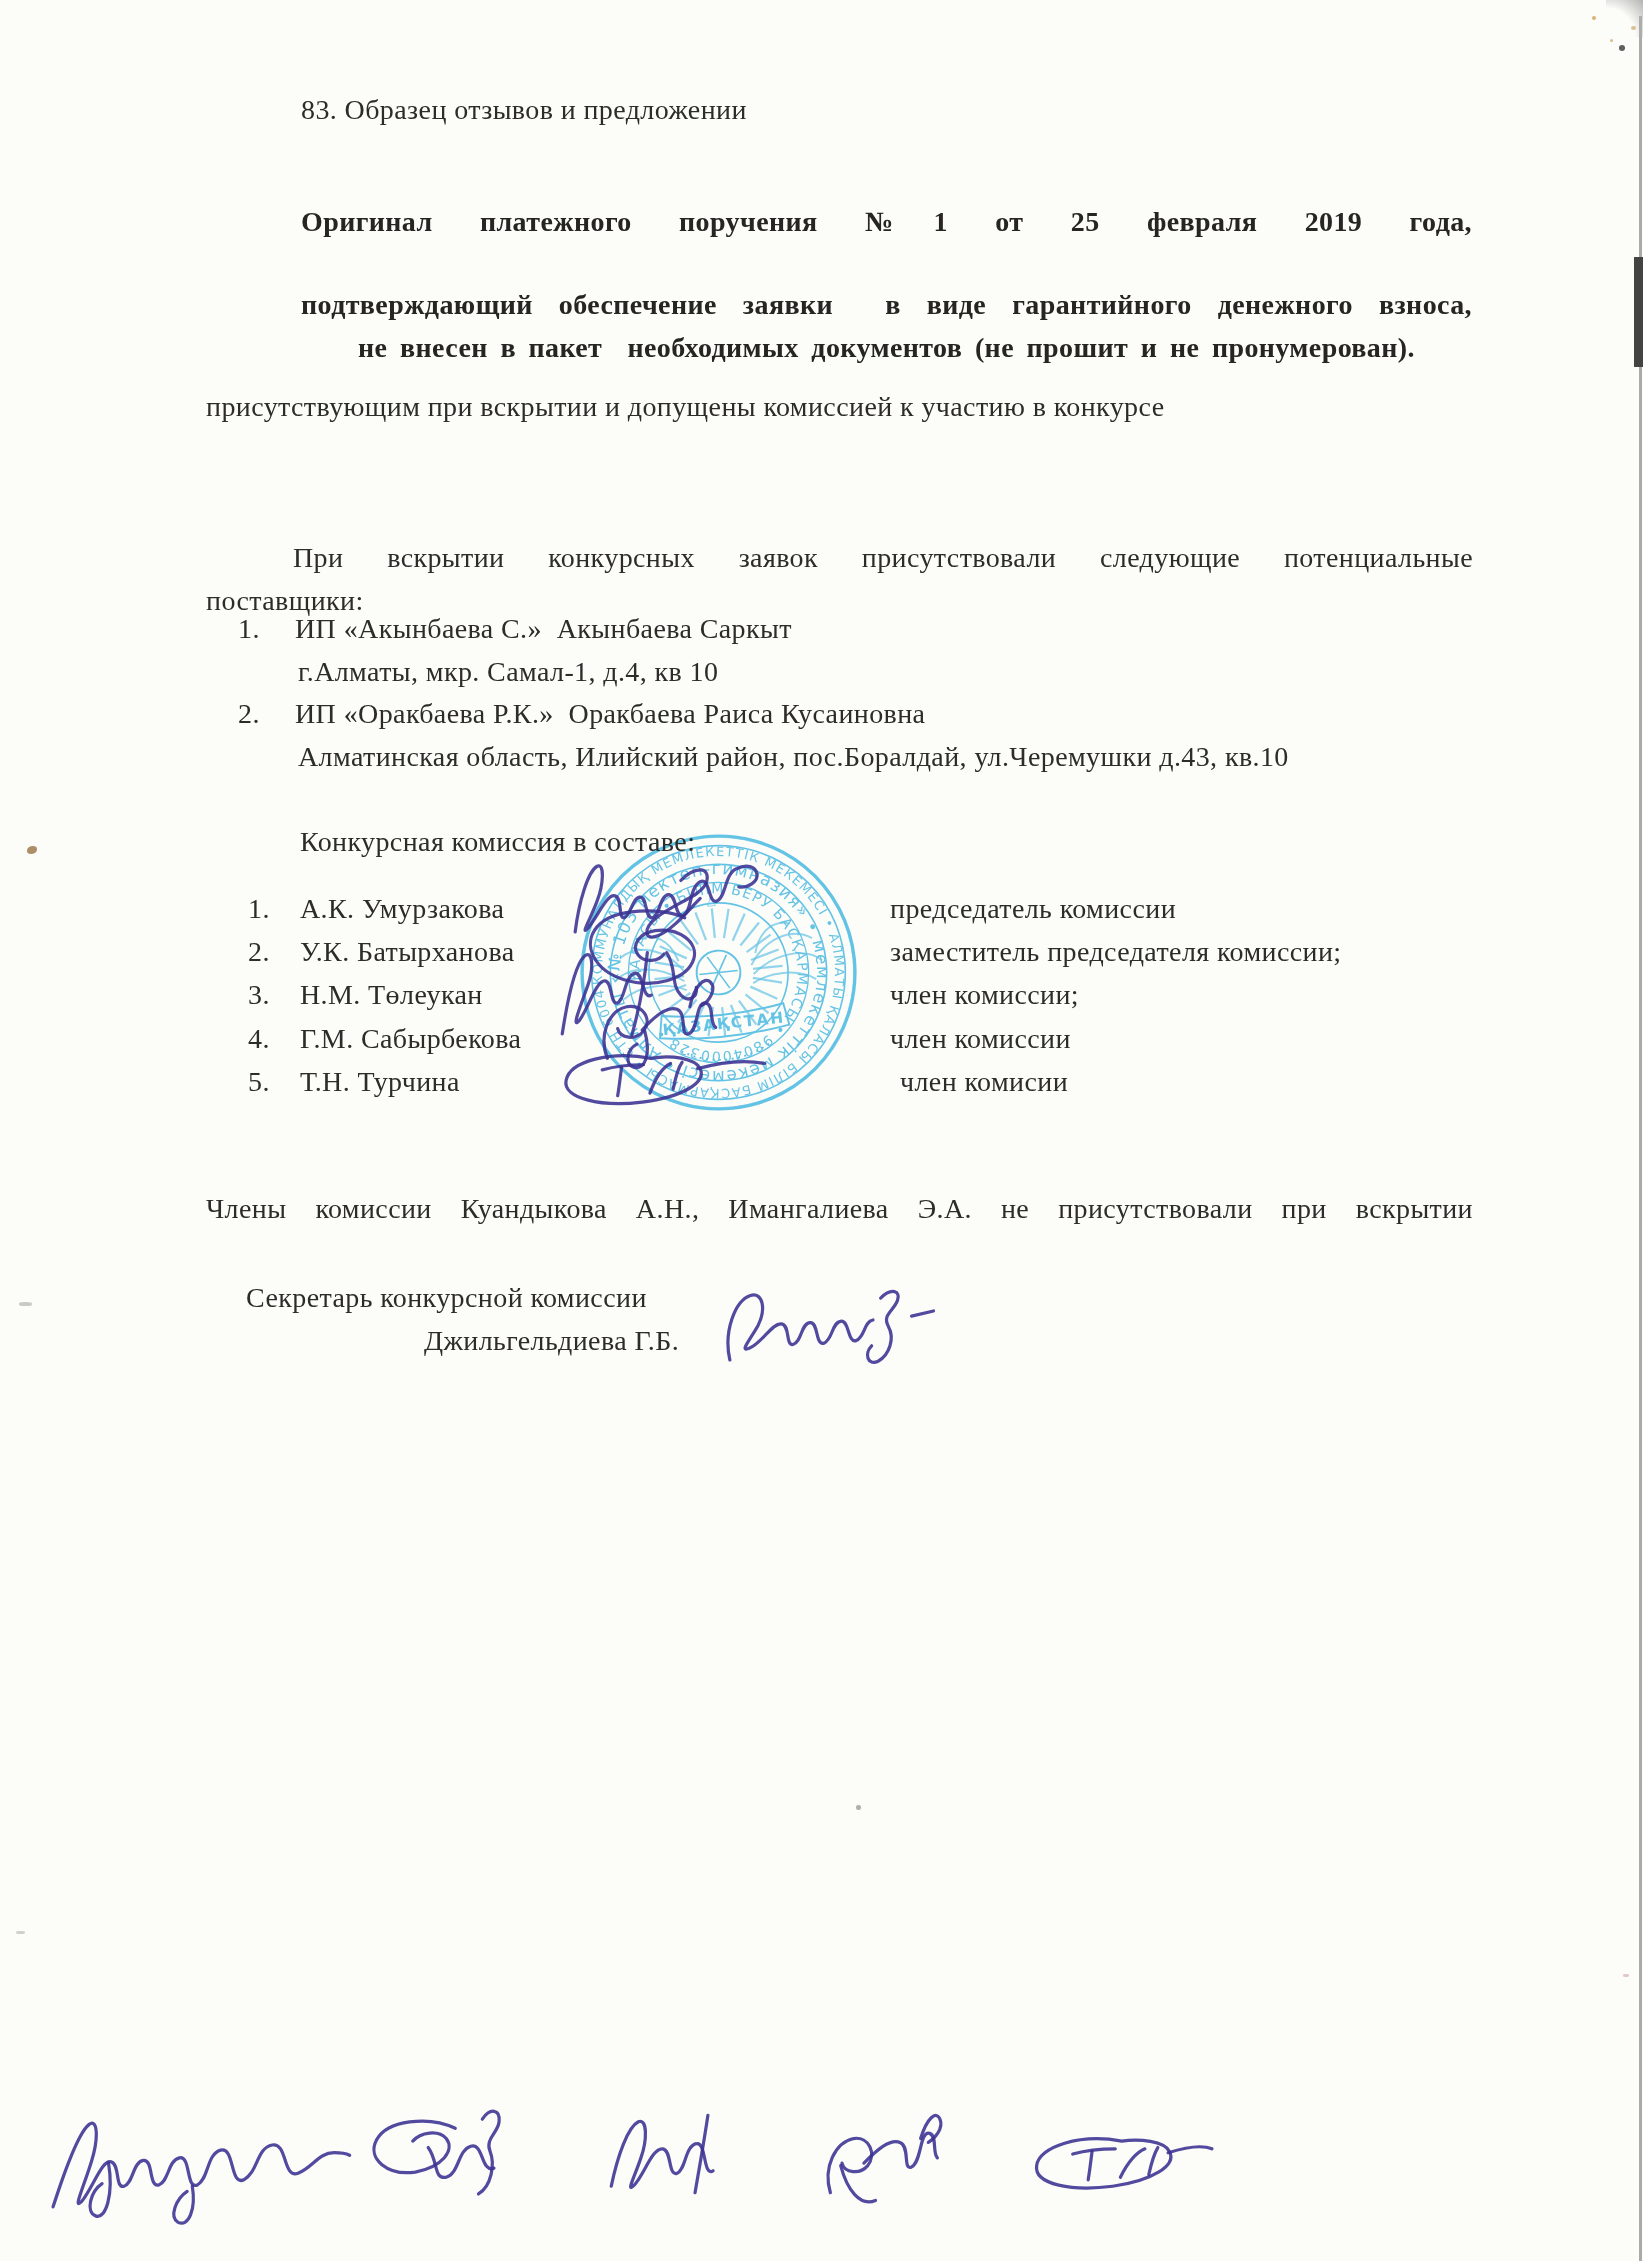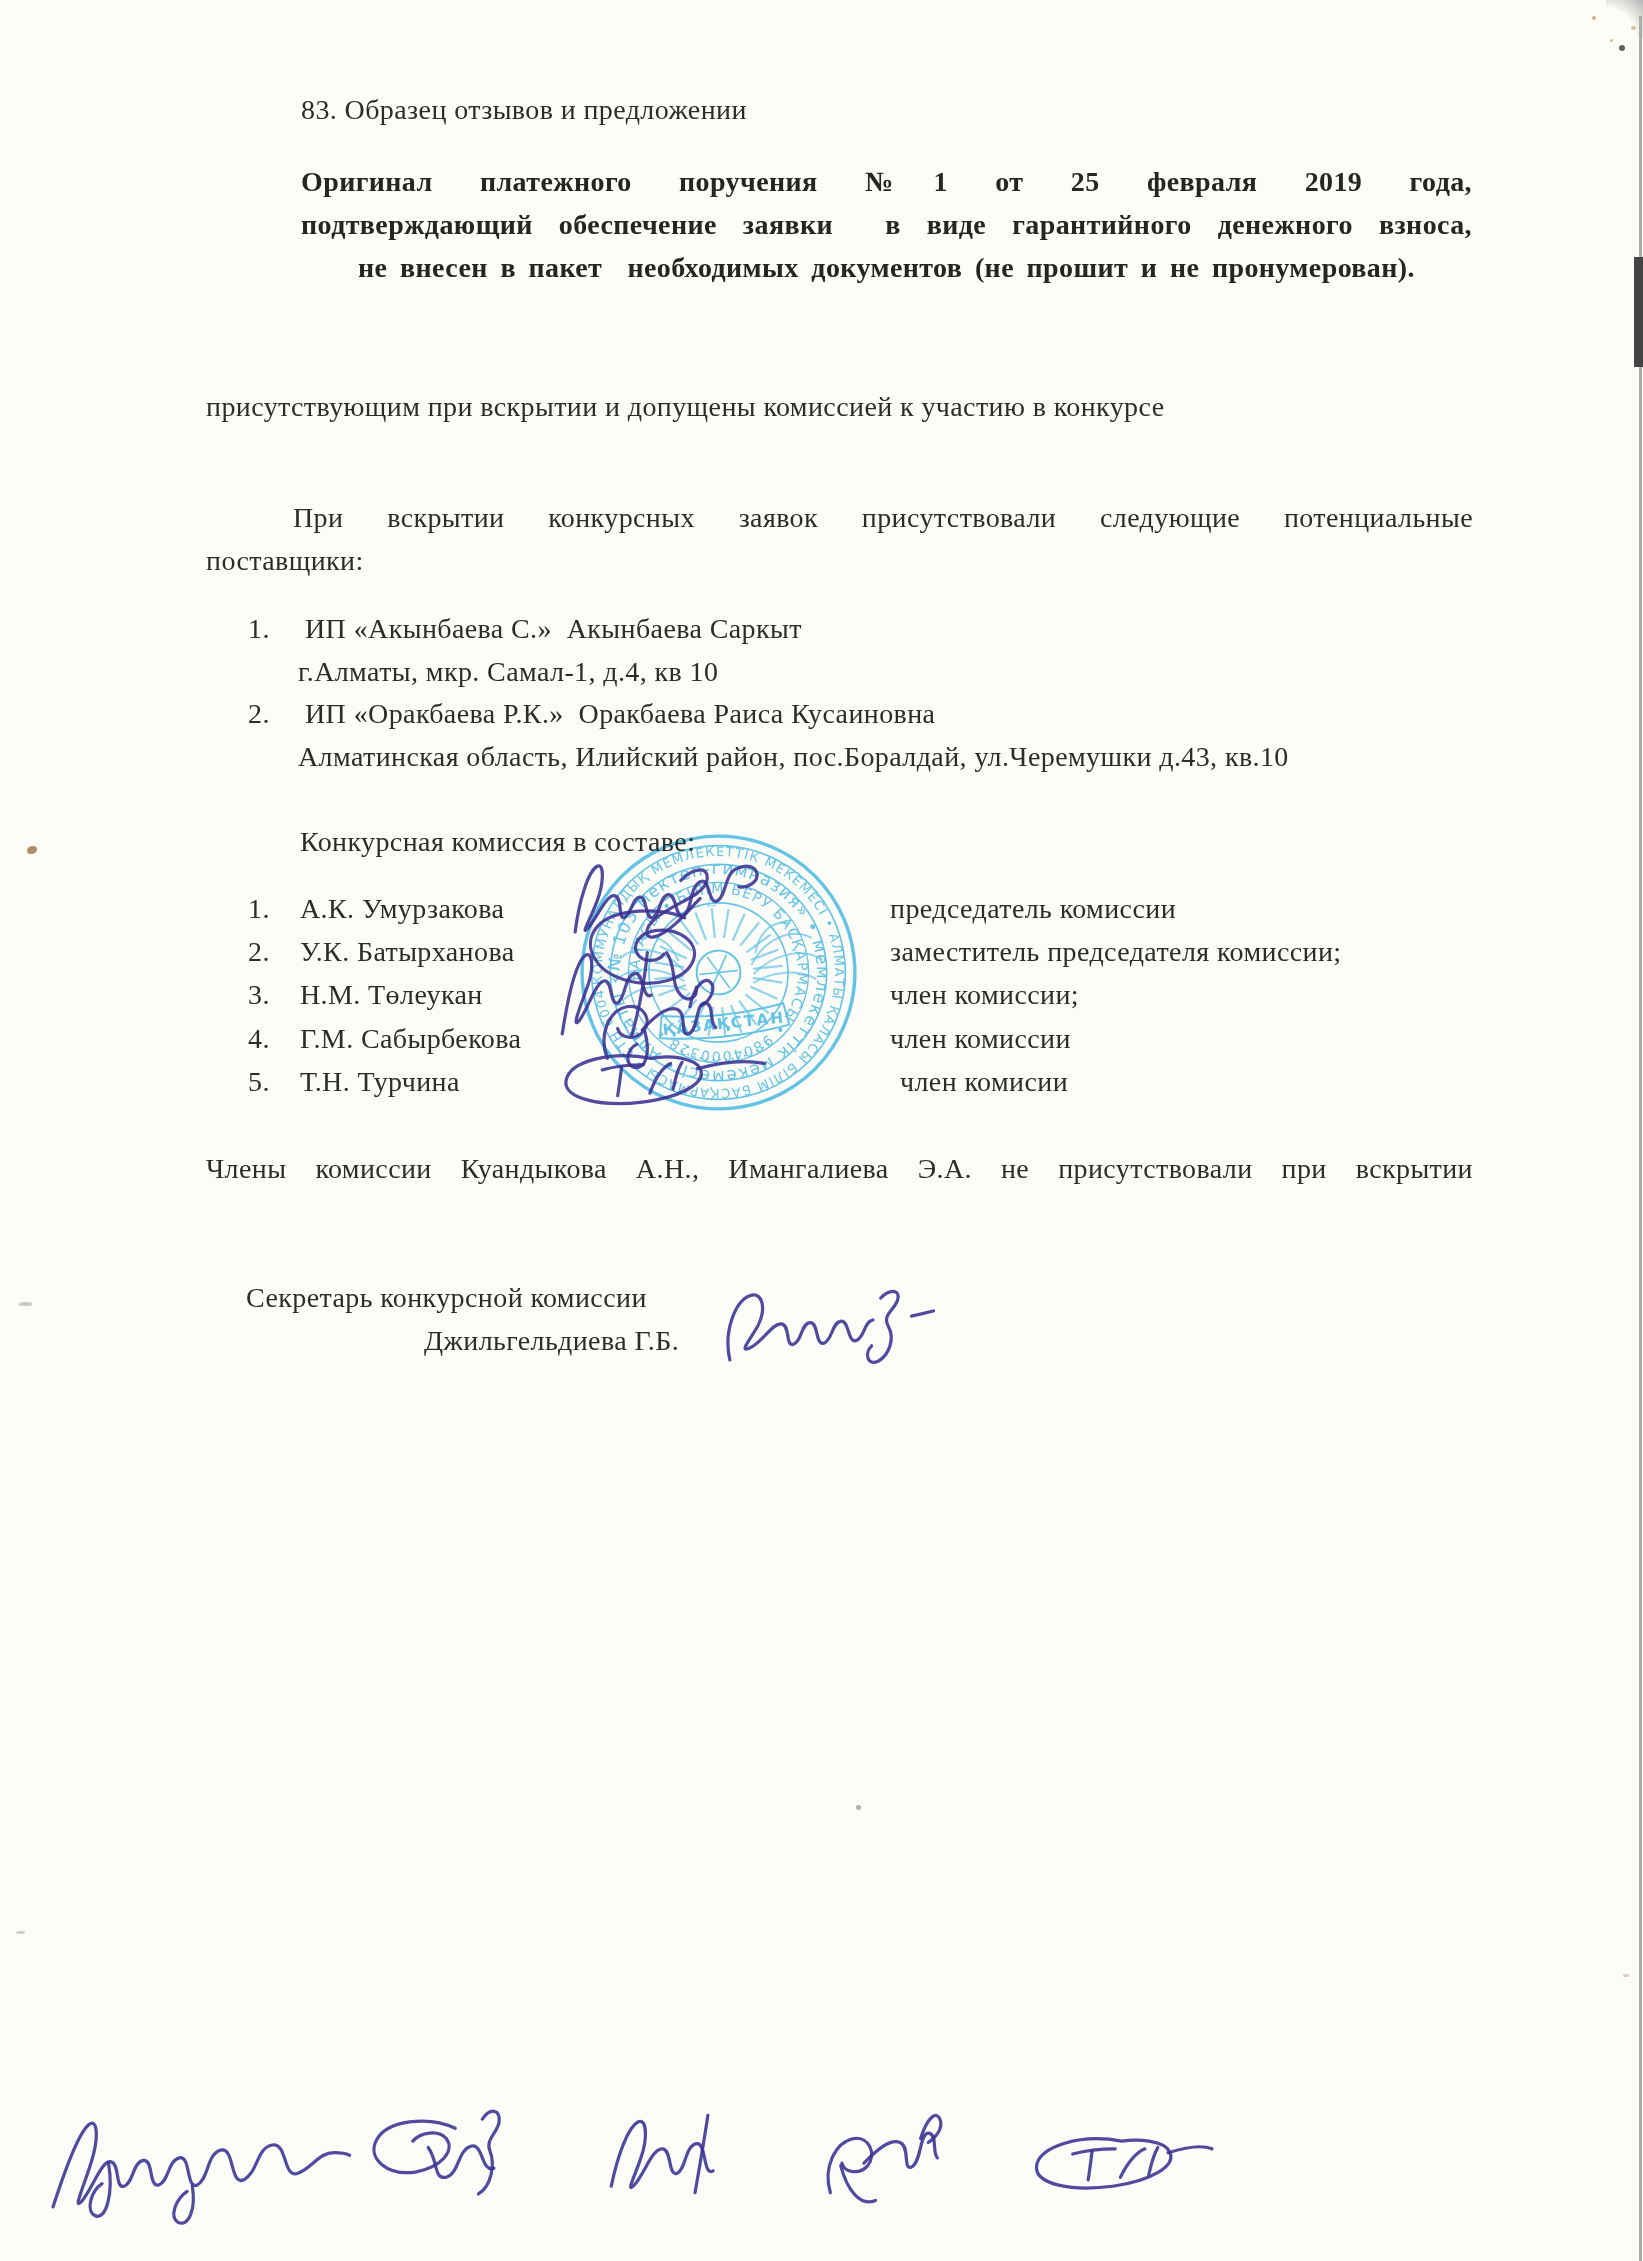--- a/index.html
+++ b/index.html
@@ -9,26 +9,26 @@
     background:#fcfcf9;
     overflow:hidden;
     font-family:"Liberation Serif", serif;
     color:#2d2c29;
     font-size:28px;
     letter-spacing:0.4px;
   }
   .abs{position:absolute;}
   .ln{height:43px;line-height:43px;overflow:hidden;white-space:nowrap;}
   .lnw{height:43px;line-height:43px;overflow:hidden;}
-  .jst{text-align:justify;white-space:normal;}
+  .jst{text-align:justify;white-space:normal;margin-top:40px;}
   .jst::after{content:"";display:inline-block;width:100%;height:0;}
   .ind{text-indent:87px;}
   .bold{font-weight:bold;color:#262522;}
   .num{display:inline-block;}
-  .srow{position:absolute;left:248px;width:1289px;height:43px;line-height:43px;}
+  .srow{position:absolute;left:238px;width:1289px;height:43px;line-height:43px;}
   .srow .num{width:57px;}
   .saddr{position:absolute;left:298px;width:1289px;height:43px;line-height:43px;}
   .crow{position:absolute;left:248px;width:1321px;height:43px;line-height:43px;}
   .crow .num{width:52px;}
   .crole{position:absolute;left:642px;top:0;}
   .stamp-svg{position:absolute;left:573px;top:827px;width:291px;height:291px;z-index:1;}
   .textlayer{position:relative;z-index:2;}
   .ink-svg{position:absolute;left:0;top:0;width:1644px;height:2261px;z-index:3;pointer-events:none;}
   .ink-svg path{fill:none;stroke:#3a3192;stroke-width:5;stroke-linecap:round;stroke-linejoin:round;opacity:0.88;}
   .stamp-svg *{stroke:#3eb5e0;fill:none;}

